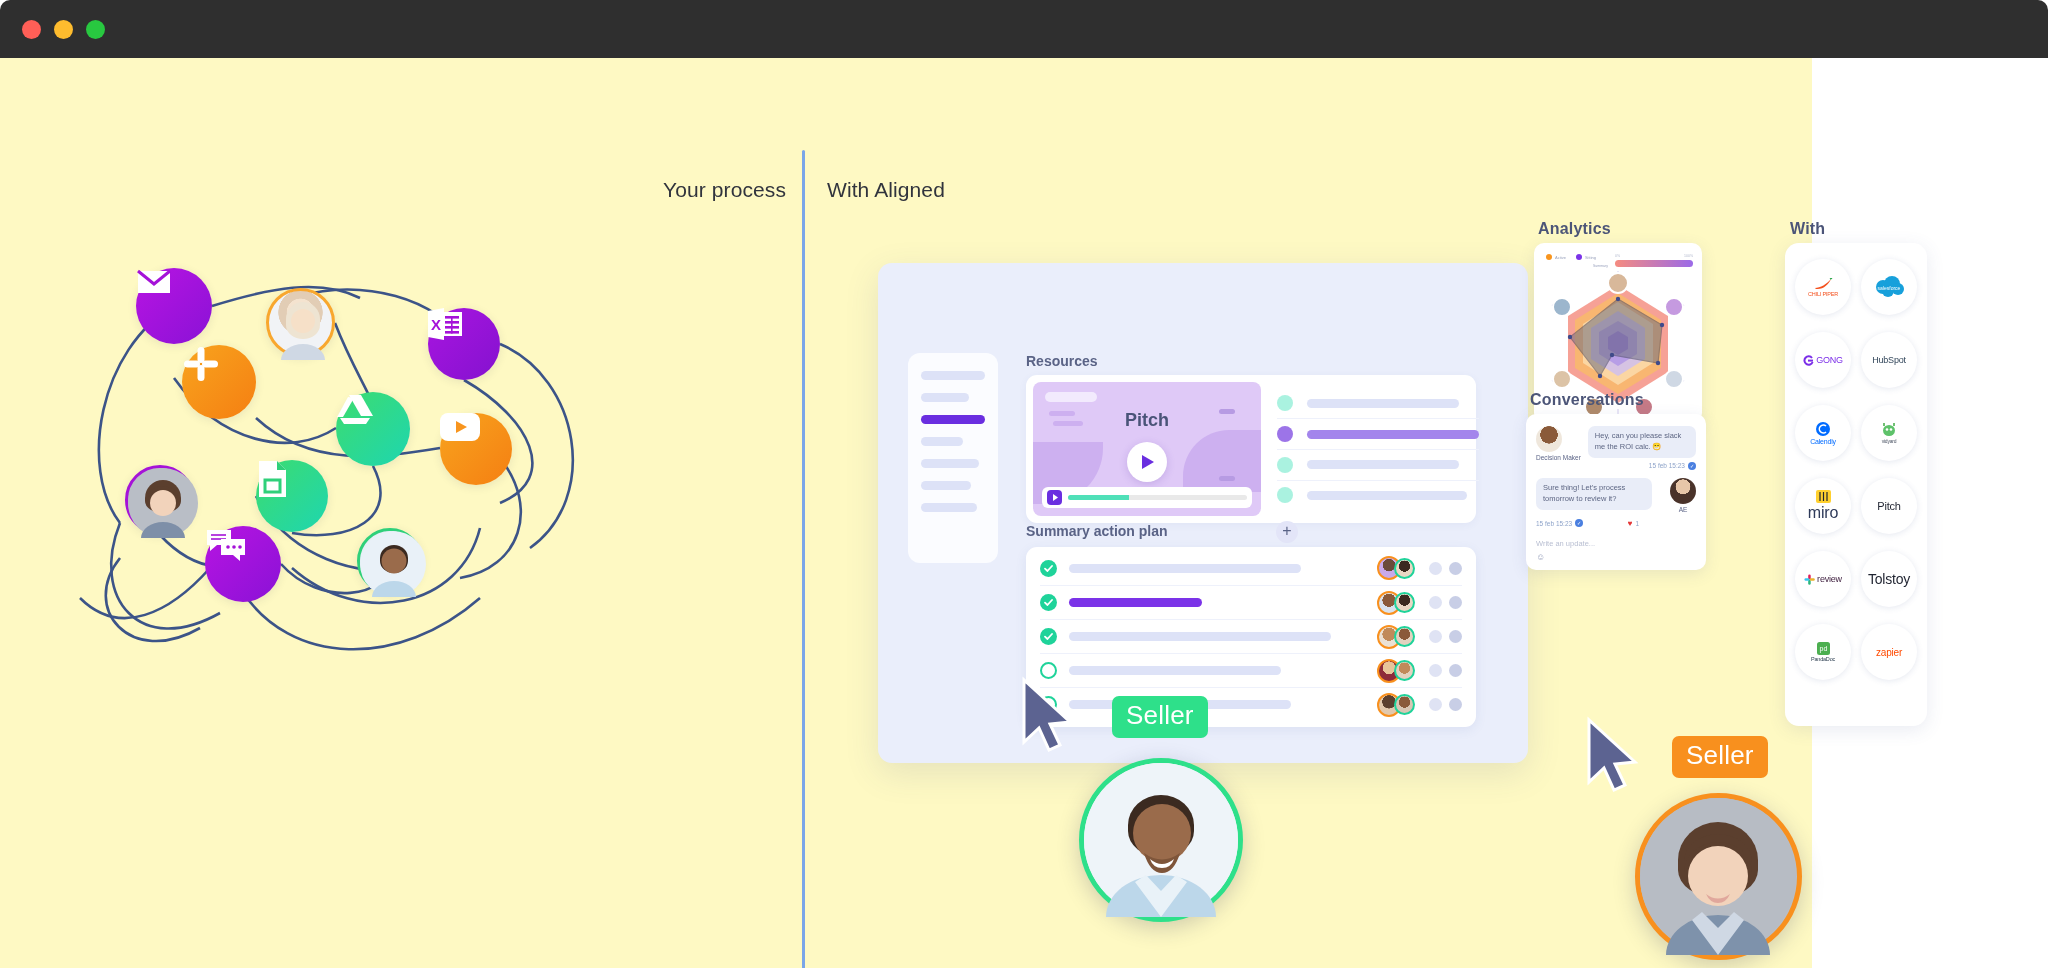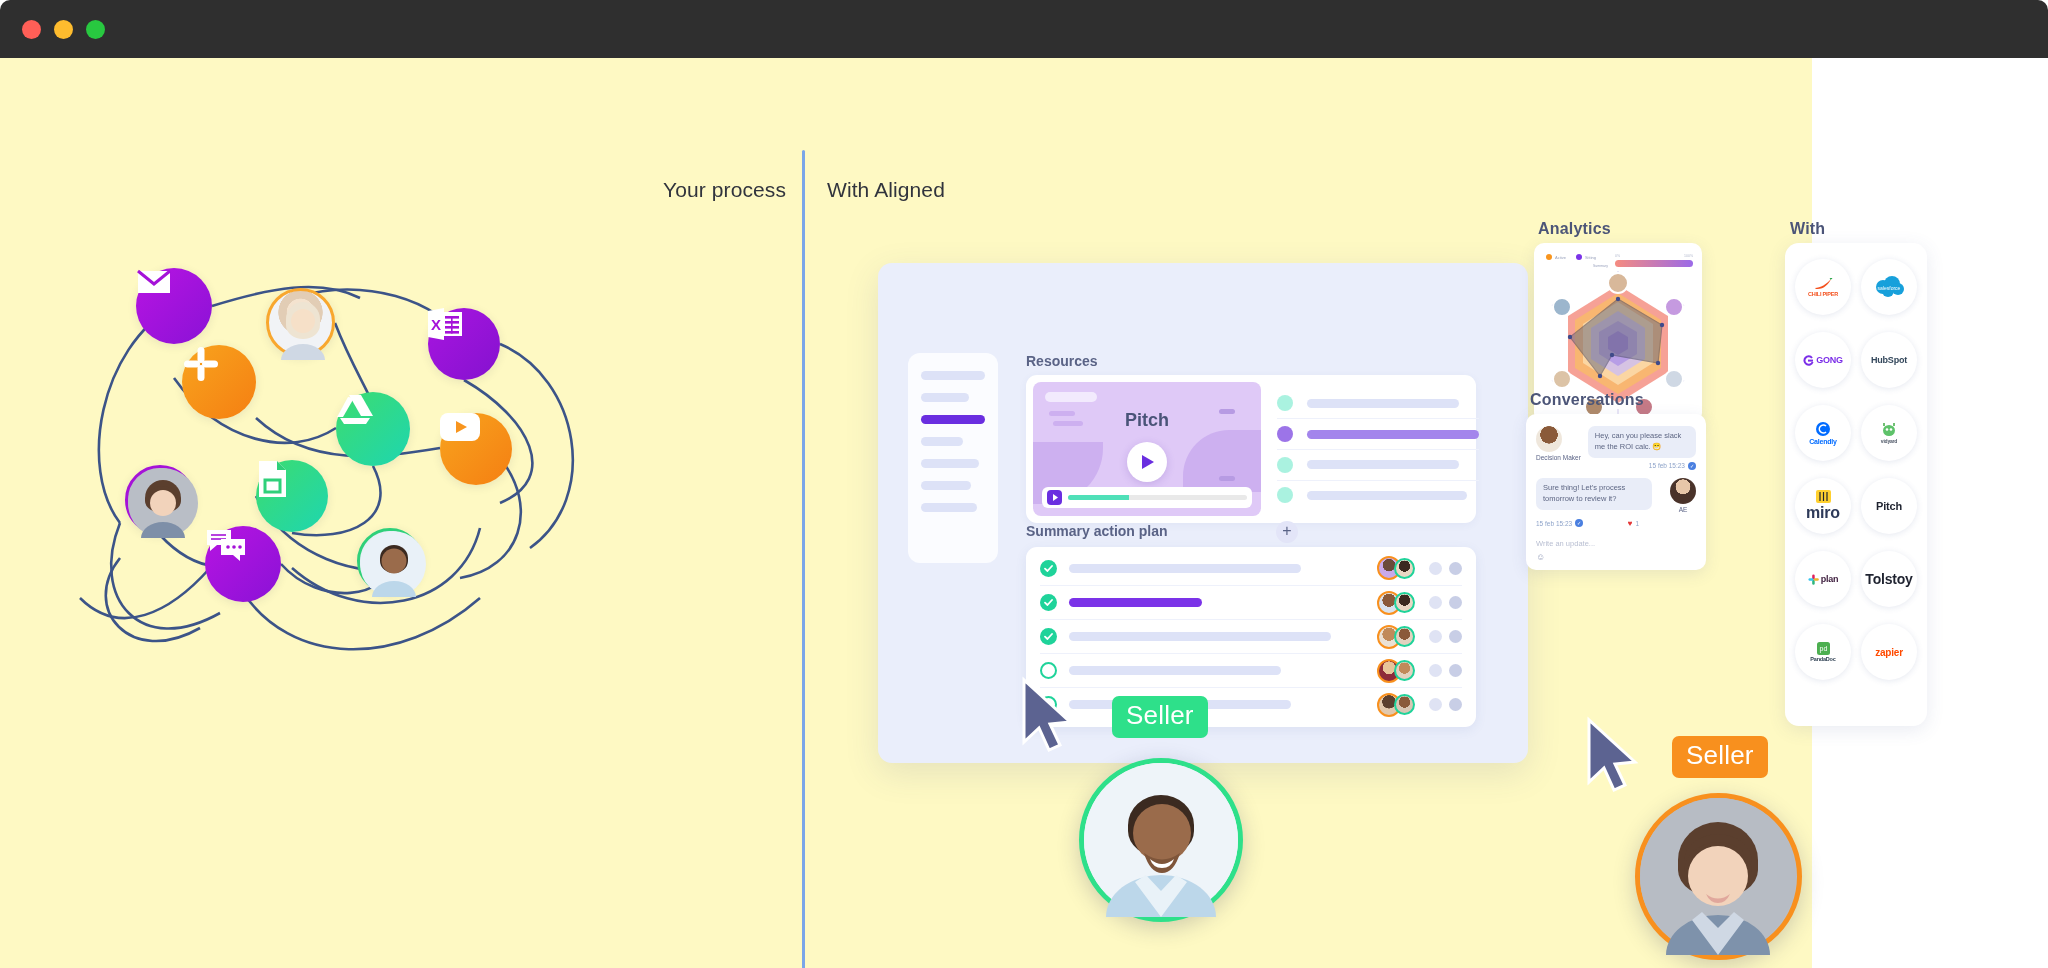--- a/index.html
+++ b/index.html
@@ -184,21 +184,21 @@
     background: #fff; border-radius: 14px; box-shadow: 0 4px 18px rgba(70,90,150,.12);
     display: grid; grid-template-columns: 1fr 1fr; align-content: start;
     padding: 16px 8px; gap: 17px 6px;
   }
   .tool {
     width: 56px; height: 56px; border-radius: 50%; background: #fff;
     box-shadow: 0 1px 6px rgba(70,90,150,.14);
     display: flex; flex-direction: column; align-items: center; justify-content: center;
     justify-self: center; gap: 1px;
   }
-  .tool .tname { font-size: 8px; font-weight: bold; letter-spacing: -.2px; text-align: center; }
+  .tool .tname { font-size: 8px; font-weight: normal; letter-spacing: -.2px; text-align: center; }
 
   
   .role-badge {
     position: absolute; border-radius: 7px; color: #fff;
     font-size: 26px; padding: 4px 14px 7px; letter-spacing: .2px;
     font-family: "Liberation Sans", sans-serif;
   }
   #badge-buyer { left: 1112px; top: 638px; background: #2ee08a; }
   #badge-seller { left: 1672px; top: 678px; background: #f8901e; }
   .big-avatar {
@@ -668,21 +668,21 @@
         <div class="tool">
           <span style="display:flex;align-items:center;gap:2px">
             <svg width="11" height="11" viewBox="0 0 11 11">
               <g>
                   <rect x="4.2" y="0.5" width="2.5" height="5" rx="1.2" fill="#e01e5a"></rect>
                  <rect x="4.2" y="5.8" width="2.5" height="5" rx="1.2" fill="#2eb67d"></rect>
                  <rect x="0.5" y="4.2" width="5" height="2.5" rx="1.2" fill="#36c5f0"></rect>
                  <rect x="5.8" y="4.2" width="5" height="2.5" rx="1.2" fill="#ecb22e"></rect>
                 </g>
             </svg>
-            <span class="tname" style="color:#3d1d3d;font-size:9px">plan</span>
+            <span class="tname" style="color:#3d1d3d;font-size:9px">review</span>
           </span>
         </div>
         <div class="tool">
           <span class="tname" style="color:#1f2330;font-size:14px">Tolstoy</span>
         </div>
         <div class="tool">
           <svg width="13" height="13" viewBox="0 0 13 13">
             <rect x="0" y="0" width="13" height="13" rx="2.5" fill="#4caf50"></rect>
             <text x="6.5" y="9" font-size="7" fill="#fff" text-anchor="middle" font-family="Liberation Sans, sans-serif">pd</text>
           </svg>

